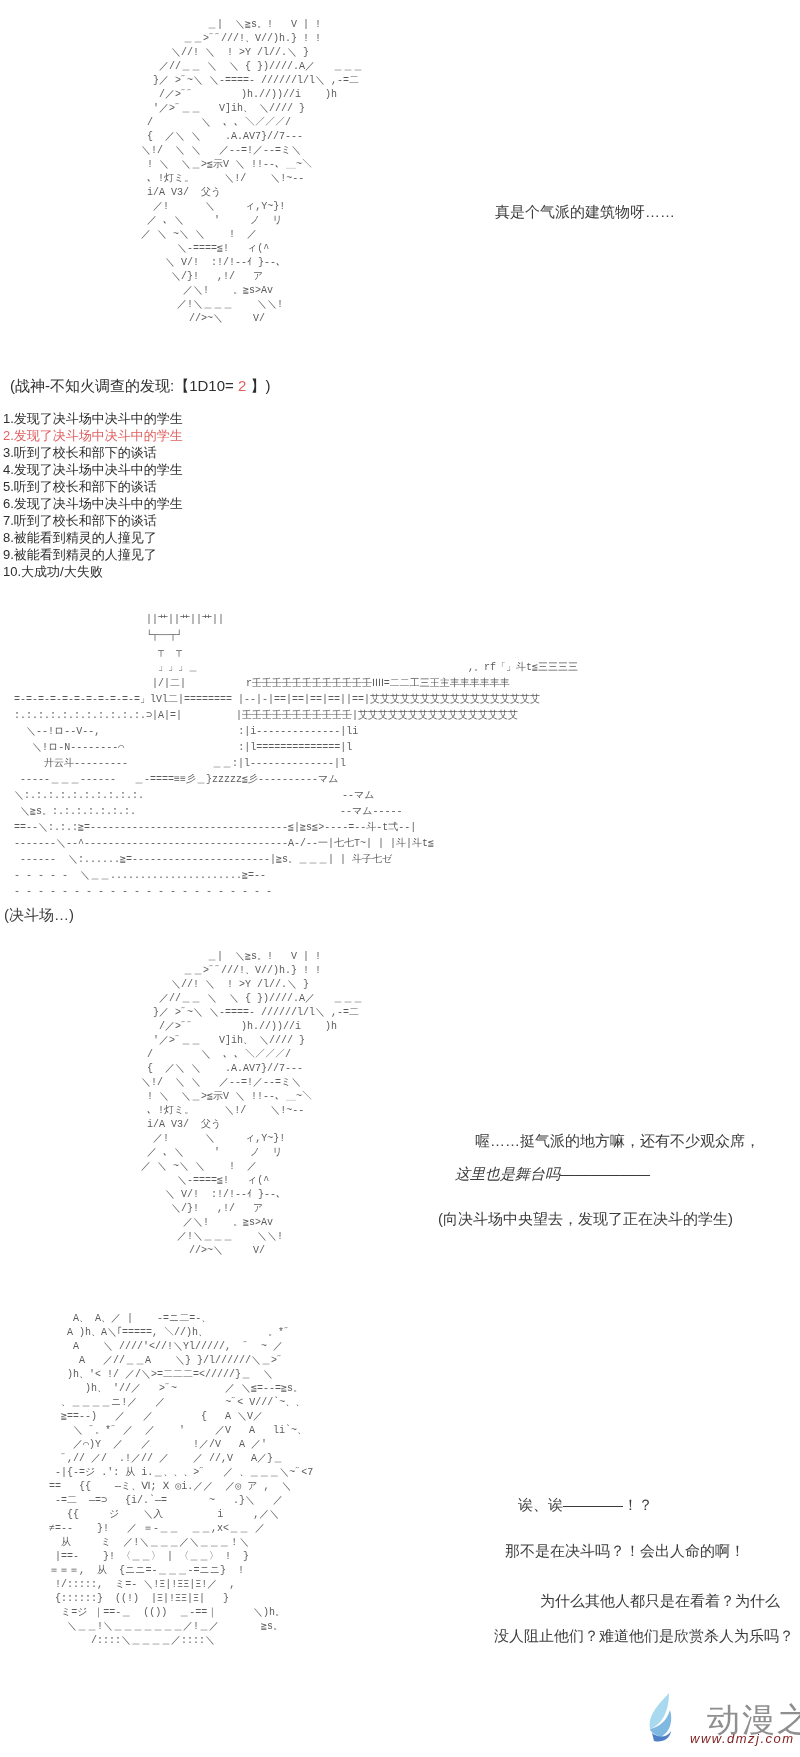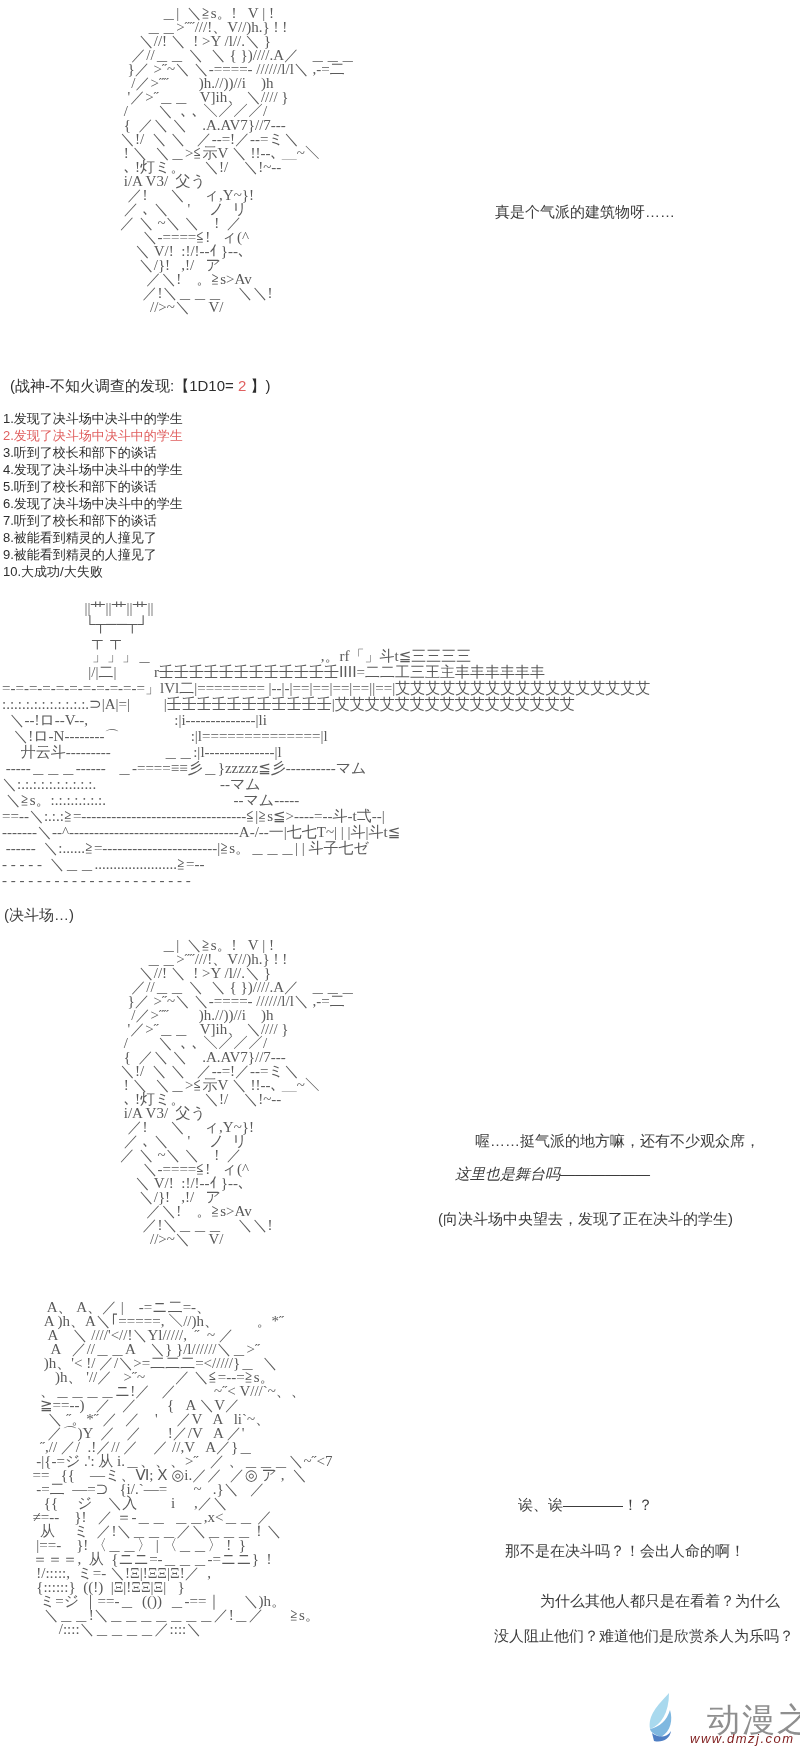--- a/index.html
+++ b/index.html
@@ -1,20 +1,20 @@
 <!DOCTYPE html>
 <html><head>
 <meta charset="utf-8">
 <style>
   html,body{margin:0;padding:0;background:#ffffff;}
   #page{position:relative;width:800px;height:1757px;background:#ffffff;overflow:hidden;
         font-family:"Liberation Sans",sans-serif;}
-  pre.aa{position:absolute;margin:0;color:#5a5a5a;
-         font-family:Liberation Serif, serif;
-         font-size:15px;line-height:14px;letter-spacing:0px;white-space:pre;}
+  pre.aa{position:absolute;margin:12px;color:#5a5a5a;
+         font-family:Liberation Mono, monospace;
+         font-size:10px;line-height:14px;letter-spacing:0px;white-space:pre;}
   pre.aa.arena{line-height:16px;}
   .dlg{position:absolute;color:#3c3c3c;font-size:15px;white-space:nowrap;}
   .narr{position:absolute;color:#3c3c3c;font-size:15px;white-space:nowrap;}
   .dice{position:absolute;color:#2e2e2e;font-size:15px;white-space:nowrap;}
   .red{color:#e06060;}
   .list{position:absolute;color:#2e2e2e;font-size:13px;line-height:17px;}
   .list .row{white-space:nowrap;}
   .caption{position:absolute;color:#3c3c3c;font-size:15px;white-space:nowrap;}
   .footer-name{position:absolute;color:#8f8f8f;font-size:33px;font-weight:normal;
                letter-spacing:2px;white-space:nowrap;margin-left:19px;}

